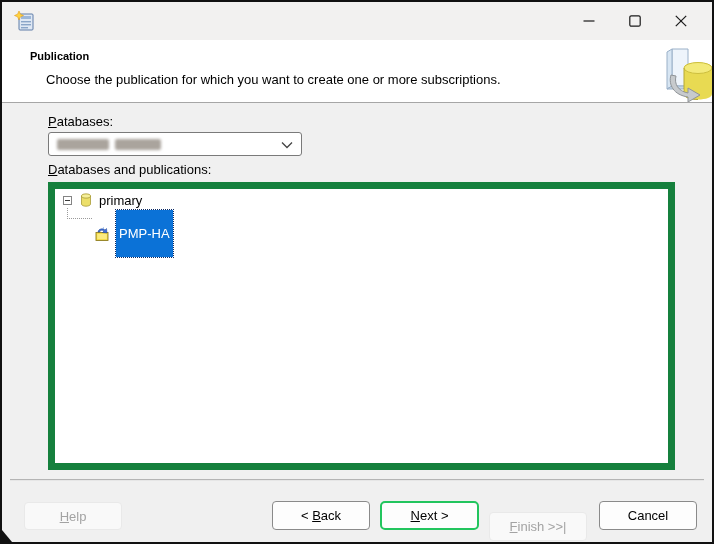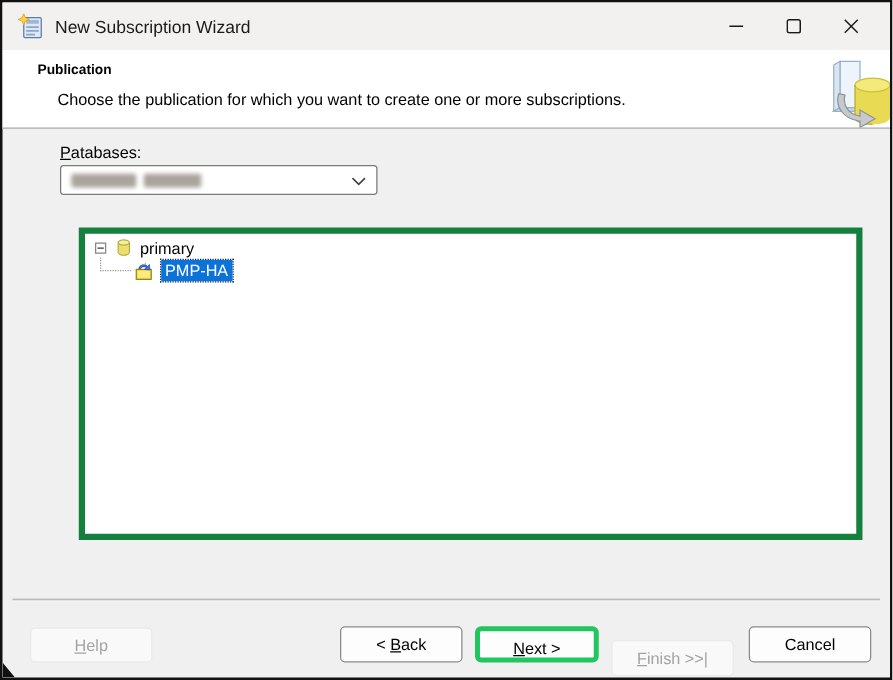--- a/index.html
+++ b/index.html
@@ -56,23 +56,23 @@
   }
   .combo-blur {
     position: absolute; left: 8px; top: 6px; height: 11px; display: flex; gap: 6px;
     filter: blur(1.6px);
   }
   .combo-blur i { display: block; height: 11px; border-radius: 2px; background: #aaa49d; }
   .combo-blur i.b1 { width: 52px; }
   .combo-blur i.b2 { width: 46px; }
   .combo-chevron { position: absolute; right: 8px; top: 7px; }
   .treebox {
-    position: absolute; left: 61px; top: 180px; width: 627px; height: 250px;
+    position: absolute; left: 46px; top: 180px; width: 627px; height: 288px;
     background: #fff;
-    border: 5px solid #15803d;
+    border: 7px solid #15803d;
   }
   .tree-row { position: absolute; display: flex; align-items: center; }
   .expander {
     width: 9px; height: 9px; background: #fff;
     border: 1px solid #848484;
     position: relative;
   }
   .expander::after {
     content: ""; position: absolute; left: 1px; right: 1px; top: 3px; height: 1px;
     background: #3a3a3a;
@@ -81,21 +81,21 @@
     position: absolute; left: 12px; top: 19px; height: 11px; width: 0;
     border-left: 1px dotted #9a9a9a;
   }
   .tree-hline {
     position: absolute; left: 12px; top: 29px; width: 25px; height: 0;
     border-top: 1px dotted #9a9a9a;
   }
   .tree-label { margin-left: 5px; font-size: 13px; }
   .tree-label.selected {
     background: #0b72d7; color: #fff;
-    padding: 1px 3px;
+    padding: 16px 3px;
     outline: 1px dotted #0a2a66;
   }
   
   .separator {
     position: absolute; left: 8px; right: 8px; top: 477px; height: 2px;
     background: linear-gradient(#9b9b9b, #ffffff);
   }
   .btn {
     position: absolute; height: 29px; width: 98px;
     display: flex; align-items: center; justify-content: center;
@@ -103,23 +103,22 @@
     border: 1px solid #8a8a8a;
     border-radius: 4px;
     font-size: 13px; color: #000;
   }
   .btn.disabled {
     background: #f9f9f9;
     border-color: #e9e9e9;
     color: #a3a3a3;
   }
   .btn.focused {
-    border: 4px solid #22c55e;
+    border: 2px solid #22c55e;
     border-radius: 5px;
-    align-items: flex-end;
   }
   .cursor-artifact {
     position: absolute; left: 0; bottom: 0; width: 10px; height: 12px;
     background: #111;
     clip-path: polygon(0 0, 100% 100%, 0 100%);
   }
 </style>
 </head>
 <body>
 
@@ -127,21 +126,20 @@
 
   <div class="titlebar">
     <svg class="titlebar-icon" viewBox="0 0 22 22">
       <rect x="5" y="4" width="14" height="16" rx="1" fill="#dfe8f4" stroke="#5f7ca8"></rect>
       <rect x="7" y="6" width="10" height="3" fill="#9db7d8"></rect>
       <rect x="7" y="11" width="10" height="1.4" fill="#8aa5c8"></rect>
       <rect x="7" y="14" width="10" height="1.4" fill="#8aa5c8"></rect>
       <rect x="7" y="17" width="7" height="1.4" fill="#8aa5c8"></rect>
       <path d="M5 1 L6.4 4.2 L9.5 5.5 L6.4 6.8 L5 10 L3.6 6.8 L0.5 5.5 L3.6 4.2 Z" fill="#ffd23e" stroke="#e09a17" stroke-width="0.6"></path>
     </svg>
-    <span class="titlebar-text">New Subscription Wizard</span>
     <div class="win-controls">
       <div class="win-btn">
         <svg width="12" height="12" viewBox="0 0 12 12">
           <line x1="0.5" y1="6" x2="11.5" y2="6" stroke="#1a1a1a" stroke-width="1.2"></line>
         </svg>
       </div>
       <div class="win-btn">
         <svg width="12" height="12" viewBox="0 0 12 12">
           <rect x="0.8" y="0.8" width="10.4" height="10.4" rx="1.5" fill="none" stroke="#1a1a1a" stroke-width="1.2"></rect>
         </svg>
@@ -177,20 +175,21 @@
   <div class="combo">
     <span class="combo-blur">
         <i class="b1"></i>
         <i class="b2"></i>
       </span>
     <svg class="combo-chevron" width="12" height="10" viewBox="0 0 12 10">
       <path d="M1 2.5 L6 7.5 L11 2.5" fill="none" stroke="#444" stroke-width="1.3"></path>
     </svg>
   </div>
 
+  <div class="label" style="left:46px; top:160px;"><span class="mn">D</span><span>atabases and publications:</span></div>
 
   <div class="treebox">
     <div class="tree-vline"></div>
     <div class="tree-hline"></div>
 
     <div class="tree-row" style="left:8px; top:3px;">
       <span class="expander"></span>
       <svg width="16" height="16" viewBox="0 0 16 16" style="margin-left:6px;">
         <path d="M3.5 4 C3.5 2.6 5.5 1.8 8 1.8 C10.5 1.8 12.5 2.6 12.5 4 L12.5 12 C12.5 13.4 10.5 14.2 8 14.2 C5.5 14.2 3.5 13.4 3.5 12 Z" fill="#ecdf6a"></path>
         <ellipse cx="8" cy="4" rx="4.5" ry="2.1" fill="#f6ef9a" stroke="#a89a37" stroke-width="0.8"></ellipse>

